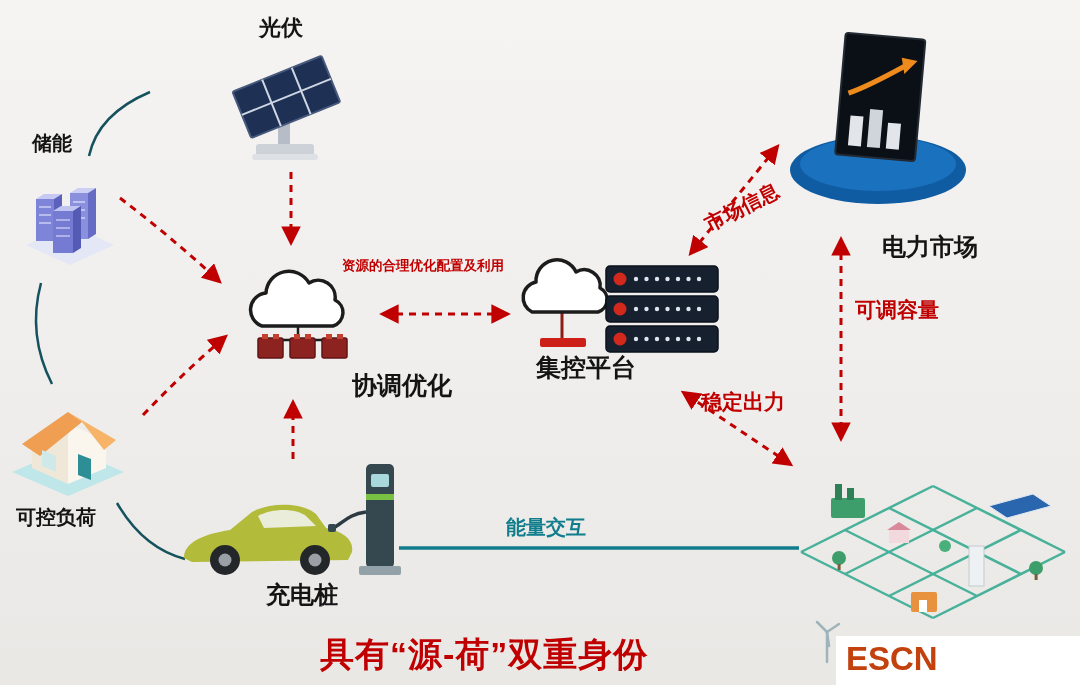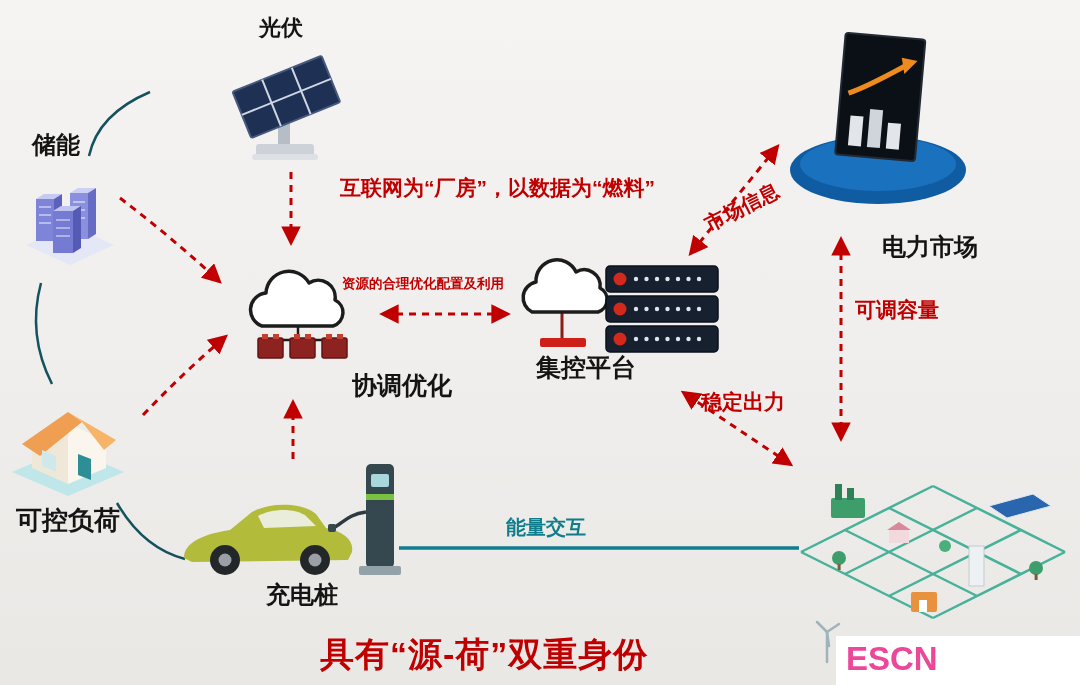--- a/index.html
+++ b/index.html
@@ -7,21 +7,21 @@
     position:relative;width:1080px;height:685px;overflow:hidden;
     background:linear-gradient(180deg,#f5f4f2 0%,#efeeec 55%,#eae8e5 100%);
     font-family:"Liberation Sans","DejaVu Sans",sans-serif;
   }
   .abs{position:absolute;}
   .lbl{font-weight:700;color:#141414;white-space:nowrap;line-height:1.1;}
   .ann{font-weight:700;color:#c00000;white-space:nowrap;line-height:1.15;}
   .title{font-size:44px;font-weight:800;letter-spacing:2px;color:#0d0d0d;white-space:nowrap;}
   .slogan{font-size:34px;font-weight:800;color:#c00000;white-space:nowrap;letter-spacing:1px;}
   .wm{display:flex;align-items:baseline;gap:2px;background:#ffffff;padding:4px 8px 6px 10px;}
-  .wm .brand{font-size:33px;font-weight:800;color:#ec4899;letter-spacing:0;}
+  .wm .brand{font-size:33px;font-weight:800;color:#c2410c;letter-spacing:0;}
   .wm .site{font-size:27px;font-weight:800;color:#8d1f1f;}
   svg{display:block;}
 </style>
 </head>
 <body>
 
 <div class="canvas">
 
   <svg class="abs" style="left:0;top:0;" width="1080" height="685" viewBox="0 0 1080 685">
     <defs>
@@ -59,21 +59,21 @@
       <rect x="26" y="106" width="66" height="6" rx="3" fill="#dde1e6"></rect>
       <g transform="rotate(-22 60 48)">
         <rect x="12" y="24" width="96" height="50" rx="2" fill="#1e3054" stroke="#47597c" stroke-width="2"></rect>
         <line x1="44" y1="24" x2="44" y2="74" stroke="#cfd6e4" stroke-width="2"></line>
         <line x1="76" y1="24" x2="76" y2="74" stroke="#cfd6e4" stroke-width="2"></line>
         <line x1="12" y1="49" x2="108" y2="49" stroke="#cfd6e4" stroke-width="2"></line>
       </g>
     </svg>
   </div>
 
-  <div class="abs lbl" style="left:32px;top:132px;font-size:24px;">储能</div>
+  <div class="abs lbl" style="left:32px;top:132px;font-size:20px;">储能</div>
   <div class="abs" style="left:20px;top:165px;">
     <svg width="100" height="105" viewBox="0 0 100 105">
       <polygon points="6,80 50,60 94,80 50,100" fill="#e4e7f5"></polygon>
       <rect x="16" y="34" width="18" height="42" fill="#7e84d8"></rect>
       <polygon points="16,34 24,29 42,29 34,34" fill="#c6caf2"></polygon>
       <polygon points="34,34 42,29 42,71 34,76" fill="#5c62bc"></polygon>
       <line x1="19" y1="42" x2="31" y2="42" stroke="#b7bbee" stroke-width="2"></line>
       <line x1="19" y1="50" x2="31" y2="50" stroke="#b7bbee" stroke-width="2"></line>
       <line x1="19" y1="58" x2="31" y2="58" stroke="#b7bbee" stroke-width="2"></line>
       <rect x="50" y="28" width="18" height="46" fill="#8a90dd"></rect>
@@ -95,21 +95,21 @@
     <svg width="120" height="122" viewBox="0 0 120 122">
       <polygon points="4,94 60,70 116,94 60,118" fill="#bfe6e8"></polygon>
       <polygon points="24,62 60,46 60,106 24,90" fill="#efe8d8"></polygon>
       <polygon points="60,46 98,62 98,90 60,106" fill="#faf6ee"></polygon>
       <polygon points="14,66 60,34 74,44 32,78" fill="#ef9e52"></polygon>
       <polygon points="60,34 108,62 96,72 74,44" fill="#f7b469"></polygon>
       <polygon points="70,76 83,81 83,102 70,97" fill="#2d8e96"></polygon>
       <polygon points="34,72 48,78 48,94 34,88" fill="#cfe8ea"></polygon>
     </svg>
   </div>
-  <div class="abs lbl" style="left:16px;top:506px;font-size:26px;">可控负荷</div>
+  <div class="abs lbl" style="left:16px;top:506px;font-size:20px;">可控负荷</div>
 
   <div class="abs" style="left:170px;top:458px;">
     <svg width="235" height="132" viewBox="0 0 235 132">
       <rect x="196" y="6" width="28" height="104" rx="5" fill="#35474f"></rect>
       <rect x="201" y="16" width="18" height="13" rx="2" fill="#a8d8dc"></rect>
       <rect x="196" y="36" width="28" height="6" fill="#79c143"></rect>
       <rect x="189" y="108" width="42" height="9" rx="2" fill="#93a1a8"></rect>
       <path d="M196,54 C178,56 172,66 163,70" stroke="#2c3b43" stroke-width="3.5" fill="none"></path>
       <path d="M14,100 C14,84 34,76 60,72 L82,54 C100,44 132,44 146,56 L156,70 C174,74 184,82 182,94 L178,102 L22,104 Z" fill="#b2bb3a"></path>
       <path d="M88,58 C102,50 126,50 136,58 L146,68 L94,70 Z" fill="#e9edda"></path>
@@ -226,22 +226,21 @@
         <line x1="34" y1="186" x2="46" y2="178"></line>
         <line x1="34" y1="186" x2="36" y2="200"></line>
         <line x1="66" y1="232" x2="66" y2="202"></line>
         <line x1="66" y1="202" x2="56" y2="192"></line>
         <line x1="66" y1="202" x2="78" y2="194"></line>
         <line x1="66" y1="202" x2="68" y2="216"></line>
       </g>
     </svg>
   </div>
 
-  <div class="abs ann" style="left:340px;top:176px;font-size:21px;">互联网为“厂房”，以数据为“燃料”</div>
-  <div class="abs ann" style="left:342px;top:276px;font-size:13.5px;font-weight:600;">资源的合理优化配置及利用</div>
+  <div class="abs ann" style="left:342px;top:258px;font-size:13.5px;font-weight:600;">资源的合理优化配置及利用</div>
   <div class="abs ann" style="left:702px;top:196px;font-size:20px;transform:rotate(-27deg);">市场信息</div>
   <div class="abs ann" style="left:855px;top:298px;font-size:21px;">可调容量</div>
   <div class="abs ann" style="left:701px;top:390px;font-size:21px;text-align:right;">稳定出力</div>
   <div class="abs ann" style="left:506px;top:516px;font-size:20px;color:#0f7d8c;">能量交互</div>
 
   <div class="abs slogan" style="left:320px;top:632px;">具有“源-荷”双重身份</div>
 
   <div class="abs wm" style="left:836px;top:636px;width:236px;height:39px;">
     <span class="brand">ESCN</span>
   </div>

